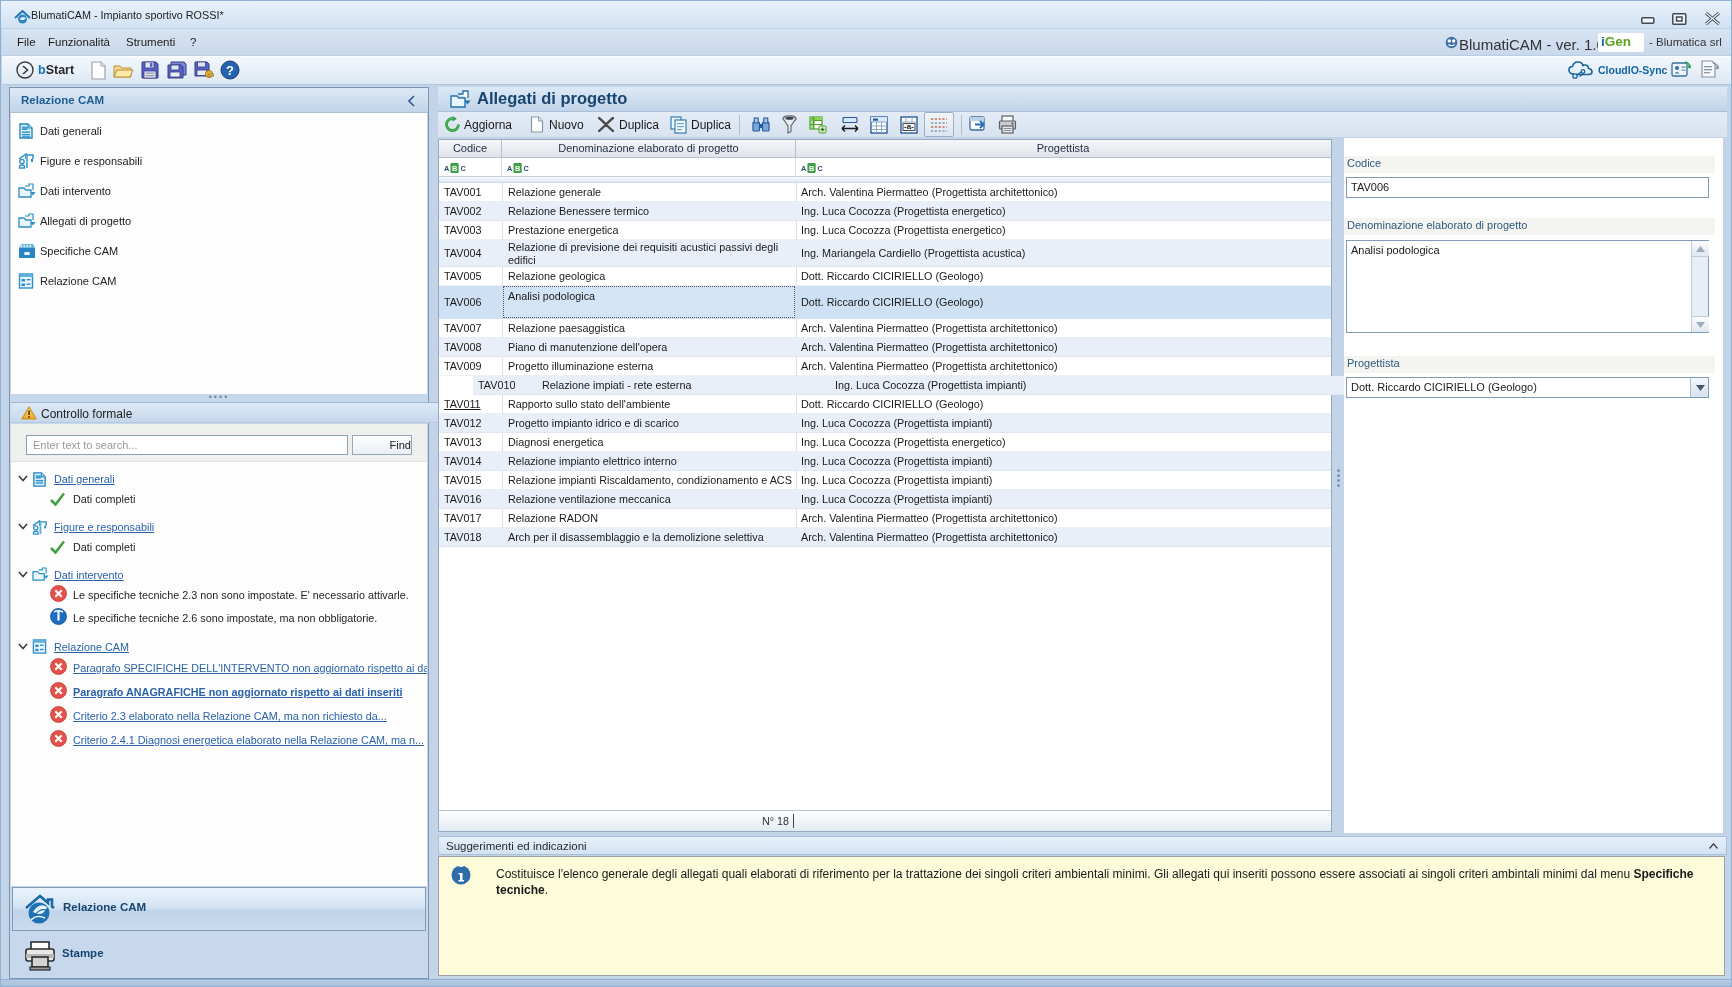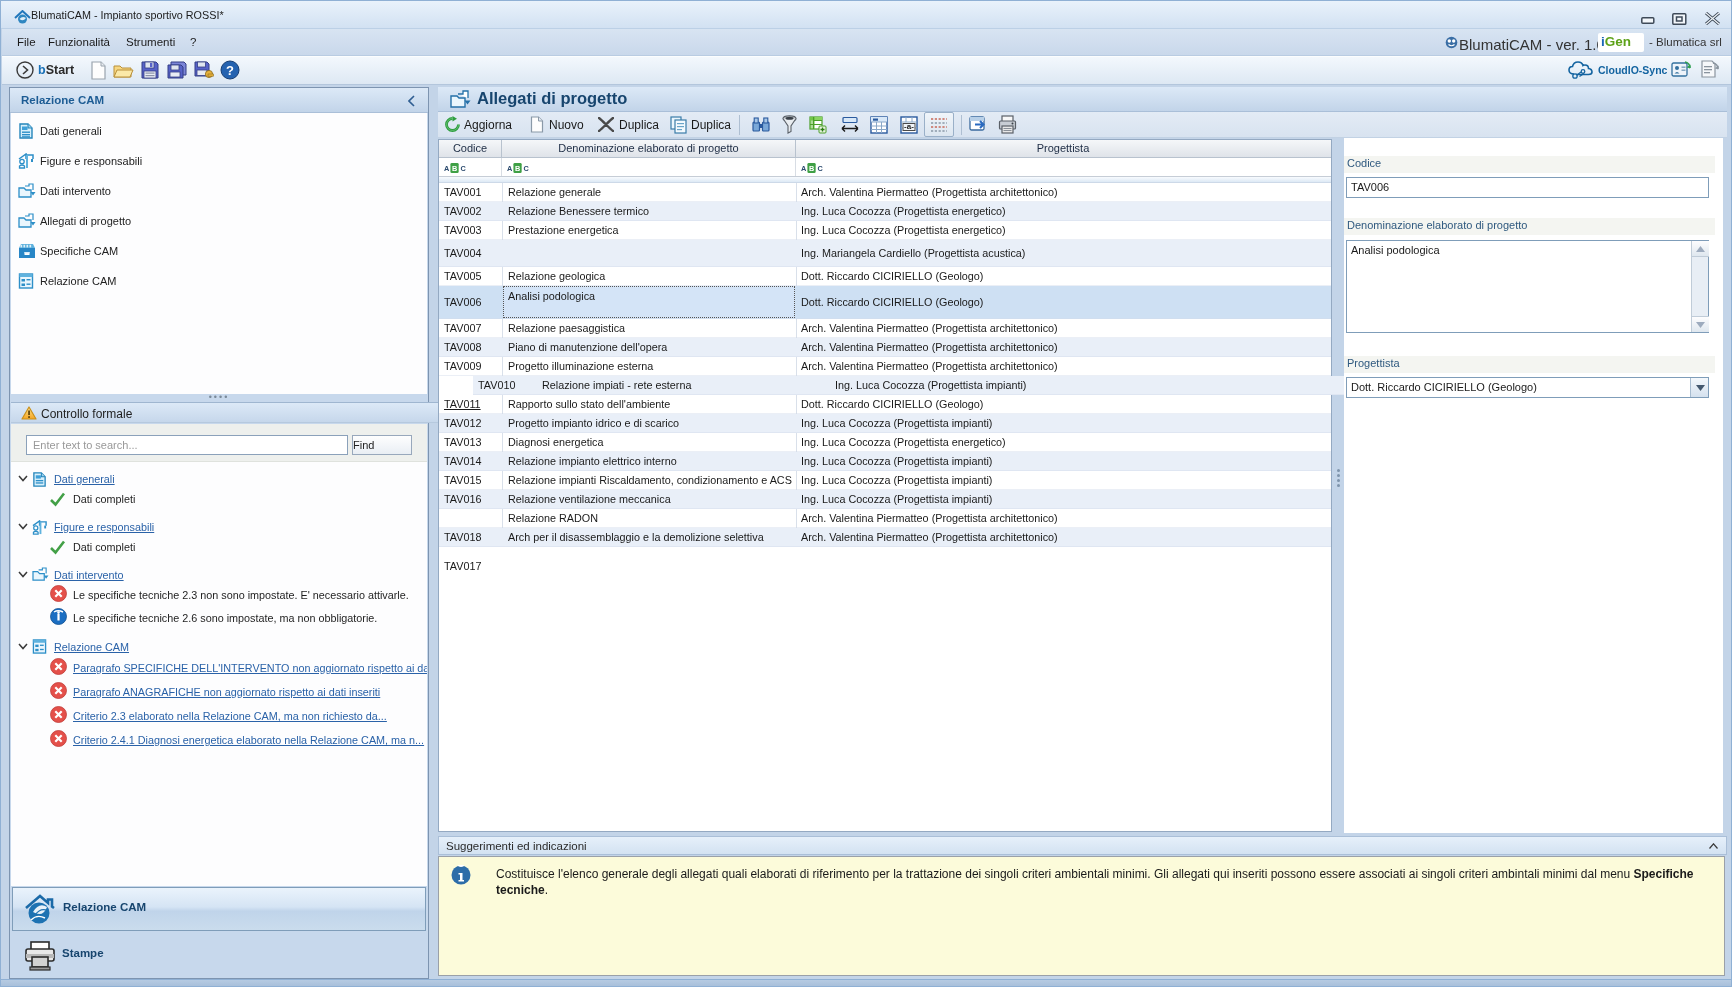--- a/index.html
+++ b/index.html
@@ -28,21 +28,21 @@
 #lp-header { left:0; top:0; width:418px; height:25px; background:linear-gradient(#dcE9f7,#c2d4e9); border-bottom:1px solid #aabfd8;}
 #lp-header .txt { position:absolute; left:11px; top:6px; font-size:11.5px; font-weight:bold; color:#1d5c94; }
 #lp-menu { left:1px; top:25px; width:416px; height:281px; background:#fdfdfe; }
 .lpitem { position:absolute; left:0; width:416px; height:30px; }
 .lpitem .ic { position:absolute; left:7px; top:7px; }
 .lpitem .tx { position:absolute; left:29px; top:9px; font-size:11px; color:#222; }
 #lp-split { left:1px; top:306px; width:416px; height:8px; color:#7a8a9a; font-size:9px; text-align:center; line-height:6px; letter-spacing:2px;}
 #cf-bar { left:1px; top:314px; width:460px; height:21px; background:linear-gradient(#dcE9f7,#c6d7eb); border-top:1px solid #9fb6d0; border-bottom:1px solid #b6c9de;}
 #cf-search { left:1px; top:336px; width:416px; height:38px; background:#eef0ed; border-bottom:1px solid #dfe2dd; }
 #cf-input { position:absolute; left:15px; top:11px; width:322px; height:20px; background:#fff; border:1px solid #8ba1ba; font-size:11px; color:#999; padding:3px 0 0 6px; }
-#cf-find { position:absolute; left:341px; top:11px; width:60px; height:20px; background:linear-gradient(#fefefe,#e9eef4); border:1px solid #98a8bc; font-size:11px; color:#222; text-align:left; padding-top:3px; }
+#cf-find { position:absolute; left:341px; top:11px; width:60px; height:20px; background:linear-gradient(#fefefe,#e9eef4); border:1px solid #98a8bc; font-size:11px; color:#222; text-align:right; padding-top:3px; }
 #cf-tree { left:1px; top:374px; width:416px; height:424px; background:#fdfdfe; overflow:hidden; }
 .chev { position:absolute; font-size:11px; color:#444; }
 .tlink { position:absolute; font-size:10.8px; color:#2a62a8; text-decoration:underline; white-space:nowrap; }
 .titem { position:absolute; font-size:10.8px; color:#1e1e1e; white-space:nowrap; }
 #nav-rel { left:2px; top:799px; width:414px; height:44px; border:1px solid #7f9db9;
   background:linear-gradient(#eaf3fc 0%, #d5e4f4 45%, #c0d4ea 55%, #cadced 100%); }
 #nav-rel .tx, #nav-stampe .tx { position:absolute; left:50px; font-size:11.5px; font-weight:bold; color:#17456e; }
 #nav-stampe { left:2px; top:845px; width:414px; height:46px; }
 
 
@@ -355,21 +355,21 @@
         <circle cx="8.5" cy="8.5" r="8" fill="#e4504a"></circle>
         <circle cx="8.5" cy="8.5" r="8" fill="none" stroke="#c03c38" stroke-width="0.8"></circle>
         <path d="M5.3 5.3 L11.7 11.7 M11.7 5.3 L5.3 11.7" stroke="#fff" stroke-width="2.2"></path>
       </svg>
     <span class="tlink" style="left:62px;top:200px;">Paragrafo SPECIFICHE DELL'INTERVENTO non aggiornato rispetto ai da...</span>
     <svg class="abs" style="left:39px;top:220px" width="17" height="17" viewBox="0 0 17 17">
         <circle cx="8.5" cy="8.5" r="8" fill="#e4504a"></circle>
         <circle cx="8.5" cy="8.5" r="8" fill="none" stroke="#c03c38" stroke-width="0.8"></circle>
         <path d="M5.3 5.3 L11.7 11.7 M11.7 5.3 L5.3 11.7" stroke="#fff" stroke-width="2.2"></path>
       </svg>
-    <span class="tlink" style="left:62px;top:224px;">Paragrafo ANAGRAFICHE non aggiornato rispetto ai dati inseriti</span>
+    <span class="tlink" style="left:62px;top:224px;font-weight:bold;">Paragrafo ANAGRAFICHE non aggiornato rispetto ai dati inseriti</span>
     <svg class="abs" style="left:39px;top:244px" width="17" height="17" viewBox="0 0 17 17">
         <circle cx="8.5" cy="8.5" r="8" fill="#e4504a"></circle>
         <circle cx="8.5" cy="8.5" r="8" fill="none" stroke="#c03c38" stroke-width="0.8"></circle>
         <path d="M5.3 5.3 L11.7 11.7 M11.7 5.3 L5.3 11.7" stroke="#fff" stroke-width="2.2"></path>
       </svg>
     <span class="tlink" style="left:62px;top:248px;">Criterio 2.3 elaborato nella Relazione CAM, ma non richiesto da...</span>
     <svg class="abs" style="left:39px;top:268px" width="17" height="17" viewBox="0 0 17 17">
         <circle cx="8.5" cy="8.5" r="8" fill="#e4504a"></circle>
         <circle cx="8.5" cy="8.5" r="8" fill="none" stroke="#c03c38" stroke-width="0.8"></circle>
         <path d="M5.3 5.3 L11.7 11.7 M11.7 5.3 L5.3 11.7" stroke="#fff" stroke-width="2.2"></path>
@@ -536,20 +536,21 @@
       <span class="cell cd" style="line-height:19px;">Relazione Benessere termico</span>
       <span class="cell cp" style="line-height:19px;">Ing. Luca Cocozza (Progettista energetico)</span>
     </div>
   <div class="row" style="top:81px;height:19px;">
       <span class="cell cc" style="line-height:19px;">TAV003</span>
       <span class="cell cd" style="line-height:19px;">Prestazione energetica</span>
       <span class="cell cp" style="line-height:19px;">Ing. Luca Cocozza (Progettista energetico)</span>
     </div>
   <div class="row alt" style="top:100px;height:27px;">
       <span class="cell cc" style="line-height:27px;">TAV004</span>
+      <span class="cell cd" style="line-height:13px;padding-top:1px;white-space:normal;">Relazione di previsione dei requisiti acustici passivi degli edifici</span>
       <span class="cell cp" style="line-height:27px;">Ing. Mariangela Cardiello (Progettista acustica)</span>
     </div>
   <div class="row" style="top:127px;height:19px;">
       <span class="cell cc" style="line-height:19px;">TAV005</span>
       <span class="cell cd" style="line-height:19px;">Relazione geologica</span>
       <span class="cell cp" style="line-height:19px;">Dott. Riccardo CICIRIELLO (Geologo)</span>
     </div>
   <div class="row sel" style="top:146px;height:33px;background:#cee0f3;">
       <span class="cell cc" style="line-height:33px;">TAV006</span>
       <div class="abs" style="left:64px;top:0px;width:292px;height:32px;background:#d4e4f7;border:1px dotted #555;">
@@ -601,28 +602,32 @@
       <span class="cell cc" style="line-height:19px;">TAV015</span>
       <span class="cell cd" style="line-height:19px;">Relazione impianti Riscaldamento, condizionamento e ACS</span>
       <span class="cell cp" style="line-height:19px;">Ing. Luca Cocozza (Progettista impianti)</span>
     </div>
   <div class="row alt" style="top:350px;height:19px;">
       <span class="cell cc" style="line-height:19px;">TAV016</span>
       <span class="cell cd" style="line-height:19px;">Relazione ventilazione meccanica</span>
       <span class="cell cp" style="line-height:19px;">Ing. Luca Cocozza (Progettista impianti)</span>
     </div>
   <div class="row" style="top:369px;height:19px;">
-      <span class="cell cc" style="line-height:19px;margin-top:48px;">TAV017</span>
+      <span class="cell cc" style="line-height:19px;">TAV017</span>
       <span class="cell cd" style="line-height:19px;">Relazione RADON</span>
       <span class="cell cp" style="line-height:19px;">Arch. Valentina Piermatteo (Progettista architettonico)</span>
     </div>
   <div class="row alt" style="top:388px;height:19px;">
       <span class="cell cc" style="line-height:19px;">TAV018</span>
       <span class="cell cd" style="line-height:19px;">Arch per il disassemblaggio e la demolizione selettiva</span>
       <span class="cell cp" style="line-height:19px;">Arch. Valentina Piermatteo (Progettista architettonico)</span>
+    </div>
+  <div id="gfooter">
+      <span style="position:absolute;left:63px;width:287px;text-align:right;font-size:10.8px;color:#333;line-height:21px;">N° 18</span>
+      <span style="position:absolute;left:354px;top:3px;width:1px;height:14px;background:#444;"></span>
     </div>
 </div>
 <div class="abs" id="vsplit">
   <div class="abs" style="left:5px;top:330px;width:3px;height:3px;background:#7e94ac;border-radius:50%;"></div>
   <div class="abs" style="left:5px;top:335px;width:3px;height:3px;background:#7e94ac;border-radius:50%;"></div>
   <div class="abs" style="left:5px;top:340px;width:3px;height:3px;background:#7e94ac;border-radius:50%;"></div>
   <div class="abs" style="left:5px;top:345px;width:3px;height:3px;background:#7e94ac;border-radius:50%;"></div>
 </div>
 <div class="abs" id="rightpanel">
   <div class="rlabel" style="top:18px;">Codice</div>

